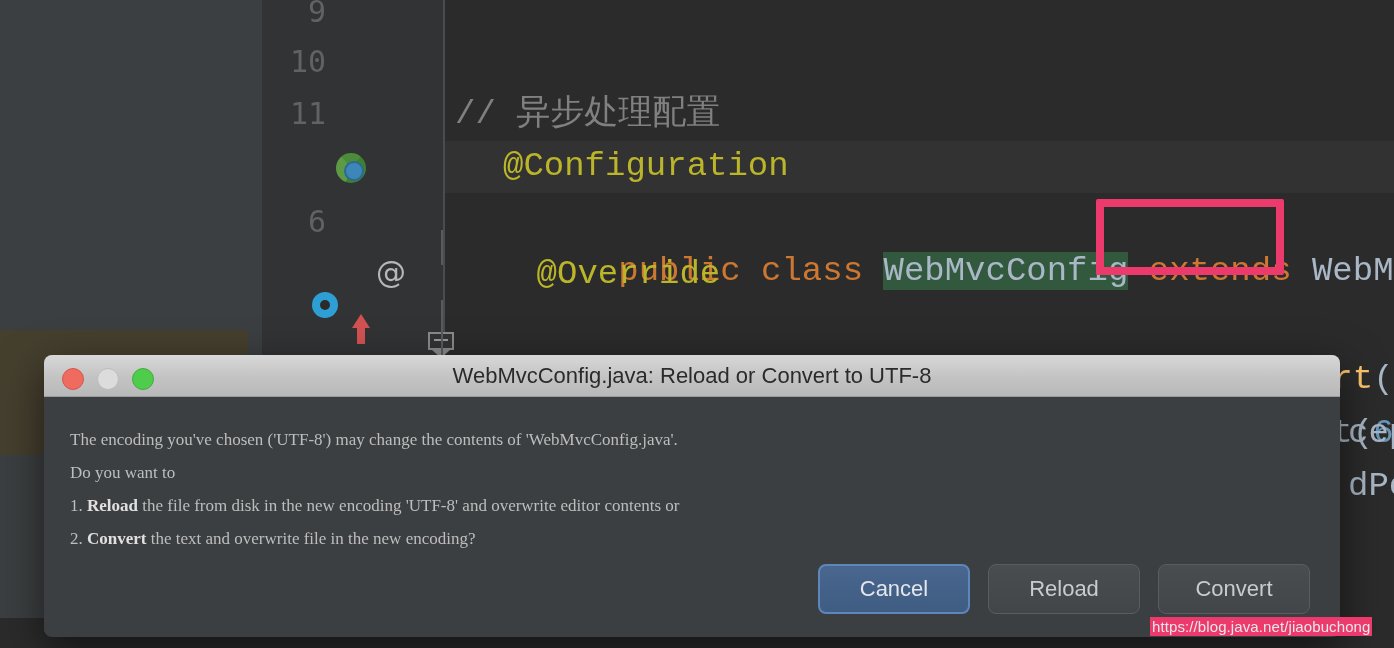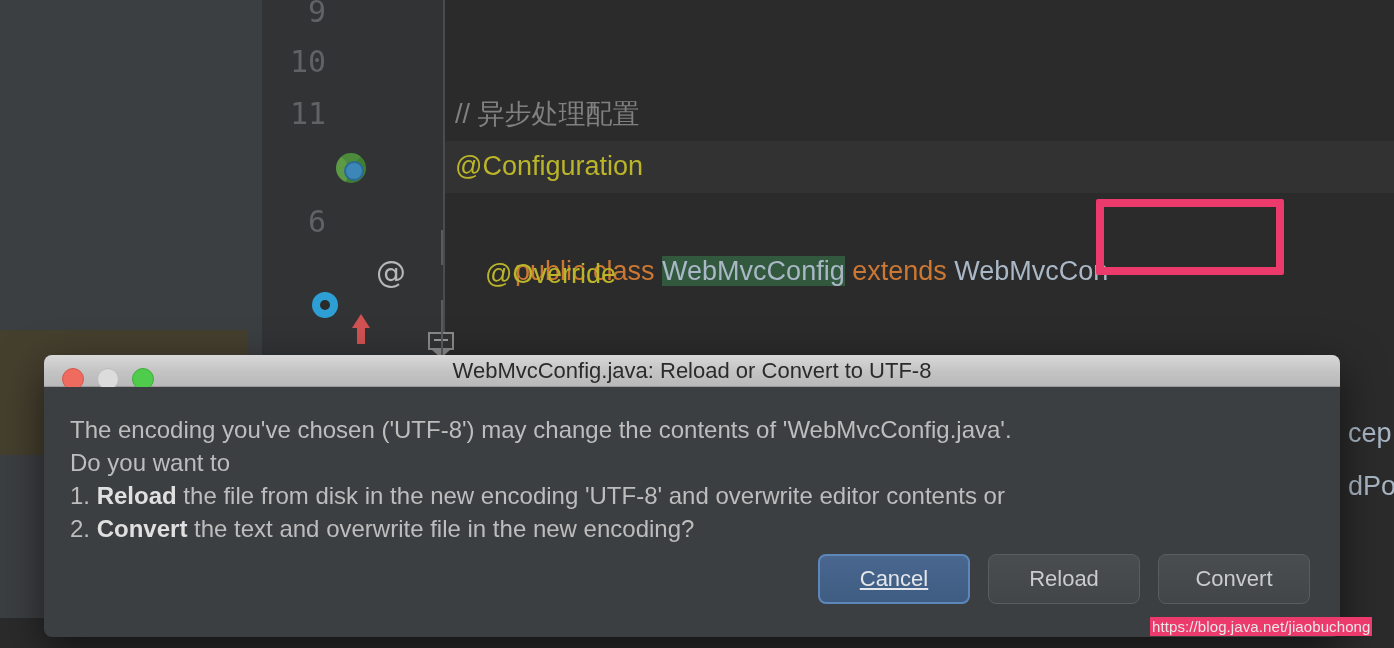--- a/index.html
+++ b/index.html
@@ -32,22 +32,22 @@
     position:absolute; left:443px; top:0; width:2px; height:648px;
     background:#4a4d4f;
   }
   .code-area {
     position:absolute; left:445px; top:0; right:0; height:648px;
     background:#2b2b2b;
   }
 
   .code-line {
     position:absolute; left:0; right:0; height:52px;
-    font-family:Liberation Sans, sans-serif;
-    font-size:27px;
+    font-family:Liberation Mono, monospace;
+    font-size:34px;
     line-height:52px;
     white-space:pre;
   }
   .ln {
     position:absolute; width:182px; left:262px;
     text-align:right; padding-right:118px;
     color:#606366;
     font-family:"DejaVu Sans Mono", monospace;
     font-size:30px; line-height:52px;
   }
@@ -127,21 +127,21 @@
   
   .dialog {
     position:absolute; left:44px; top:355px;
     width:1296px; height:282px;
     border-radius:8px;
     box-shadow:0 14px 44px rgba(0,0,0,.55);
     overflow:hidden;
     background:#3c3f41;
   }
   .titlebar {
-    height:32px;
+    height:42px;
     background:linear-gradient(to bottom, #d8d8d8 0%, #c3c3c3 55%, #b9b9b9 100%);
     border-bottom:1px solid #9b9b9b;
     position:relative;
     display:flex; align-items:center;justify-content:center;
   }
   .lights { position:absolute; left:18px; top:0; height:47px; display:flex; align-items:center; gap:13px; }
   .light { width:22px; height:22px; border-radius:50%; }
   .light.red    { background:#ef6b5f; border:1px solid #d2584c; }
   .light.yellow { background:#dcdcdc; border:1px solid #bcbcbc; }
   .light.green  { background:#4fcc4c; border:1px solid #3fae3d; }
@@ -158,23 +158,23 @@
   }
   .dlg-content { display:flex; gap:26px; }
 
   
   .ij-logo { position:relative; width:122px; height:122px; flex:0 0 122px; }
   .ij-logo svg { display:block; }
 
   .dlg-text {
     flex:1; padding-top:4px;
     color:#bdbdbd;
-    font-size:24px;
+    font-size:17px;
     line-height:33px;
-    font-family:Liberation Sans, sans-serif;
+    font-family:Liberation Serif, serif;
   }
   .dlg-text b { color:#e0e0e0; font-weight:bold; }
 
   .dlg-buttons {
     position:absolute; right:30px; bottom:18px;
     display:flex; align-items:center; gap:18px;
   }
   .btn {
     min-width:152px; height:50px;
     border-radius:8px;
@@ -182,21 +182,20 @@
     font-size:22px; color:#c9cbcd;
     font-family:"Liberation Sans", sans-serif;
     border:1px solid #5a5d5f;
     background:linear-gradient(to bottom,#4a4d4f,#434648);
     padding:0 22px;
   }
   .btn.default {
     background:linear-gradient(to bottom,#49678f,#3f5c82);
     border:2px solid #5d87bb;
     color:#e3e6ea;
-    text-decoration:underline;
   }
   .pink-box {
     position:absolute; left:1096px; top:199px;
     width:188px; height:76px;
     border:8px solid #ed3a6d;
     border-radius:2px;
     pointer-events:none;
   }
   .watermark {
     position:absolute; left:1150px; top:617px;
@@ -236,21 +235,21 @@
     <div class="g-icon fold-marker" style="left:428px; top:262px;">
       <div class="fm-box"></div>
         <div class="fm-minus"></div>
         <div class="fm-tip"></div>
     </div>
     <div class="fold-line" style="left:441px; top:300px; height:60px;"></div>
 
     <div class="code-line" style="top:36px;">
       <span class="code-txt tok-comment">// 异步处理配置</span>
     </div>
-    <div class="code-line" style="top:88px;">
+    <div class="code-line" style="top:88px;margin-left:48px;">
       <span class="code-txt tok-annot">@Configuration</span>
     </div>
     <div class="code-line" style="top:141px;">
       <span class="code-txt" style="left:455px;">
         <span class="tok-kw">public class </span><span class="tok-ident hl-green">WebMvcConfig</span><span class="tok-kw"> extends </span><span class="tok-ident">WebMvcCon</span>
       </span>
     </div>
     <div class="code-line" style="top:196px;">
       <span class="code-txt tok-annot">    @Override</span>
     </div>

